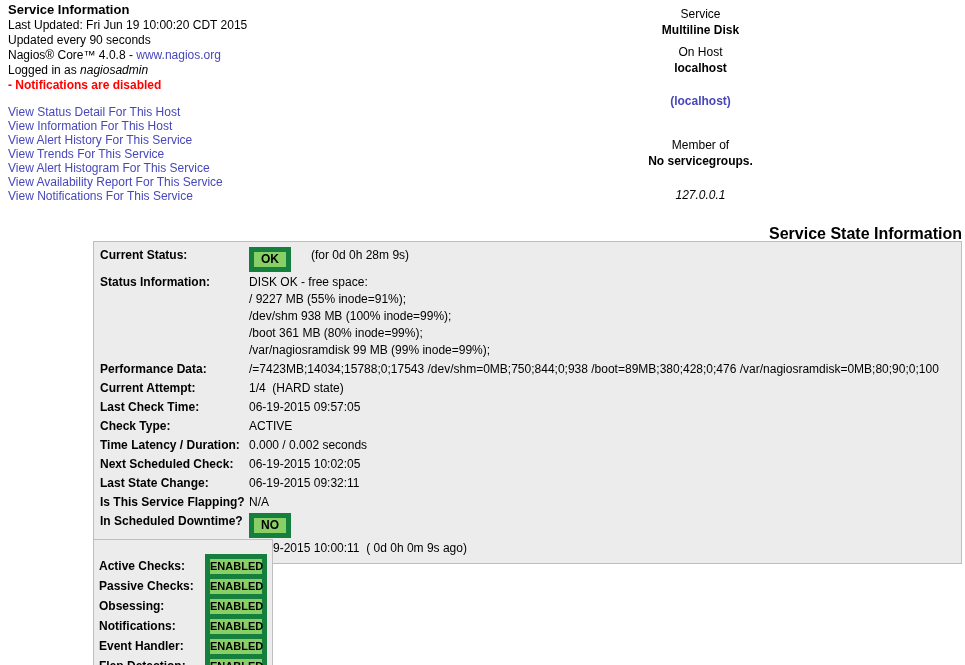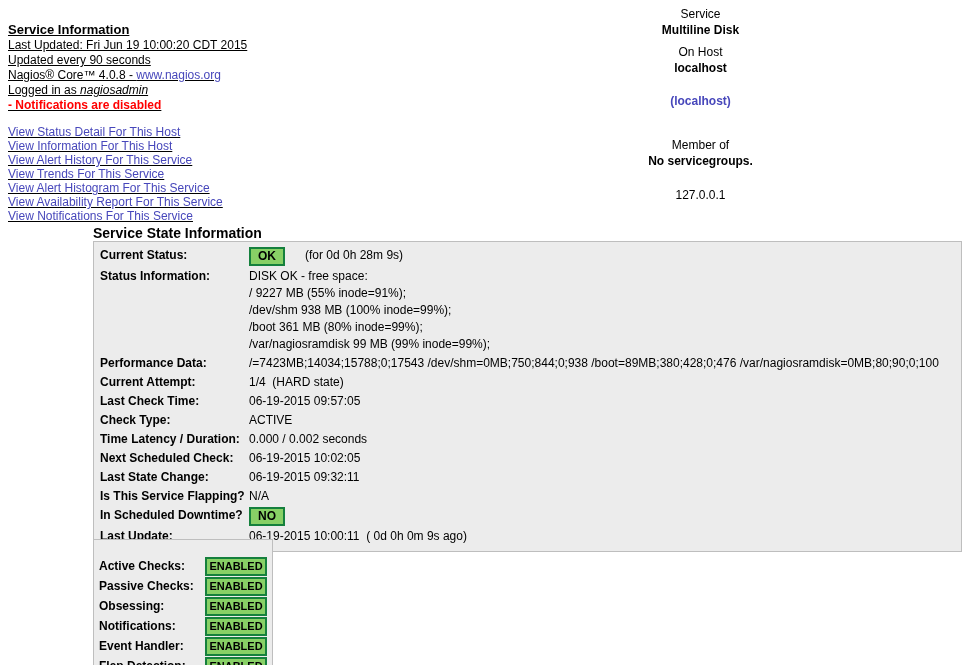--- a/index.html
+++ b/index.html
@@ -3,53 +3,53 @@
 <meta charset="utf-8">
 <style>
   html,body { margin:0; padding:0; background:#fff; }
   .page {
     position:relative; width:965px; height:665px; overflow:hidden;
     font-family:"Liberation Sans", sans-serif; font-size:12px; color:#000; background:#fff;
   }
   a { text-decoration:none; color:var(--link-blue,#4747bb); cursor:pointer; }
 
   
-  .header-left { position:absolute; top:22px; left:8px;text-decoration:underline; }
+  .header-left { position:absolute; top:2px; left:8px; }
   .page-title { font-size:13px; font-weight:bold; line-height:16px; }
   .info-line { line-height:15px; }
   .alert { color:var(--alert-red,#ff0000); font-weight:bold; line-height:15px; }
   .nav-links { margin-top:12px; }
   .nav-links a { display:block; line-height:14px; }
 
   
   .header-center { position:absolute; top:6px; left:558px; width:285px; text-align:center; line-height:16px; }
   .b { font-weight:bold; }
   .gap6  { margin-top:6px; }
   .gap28 { margin-top:28px; }
-  .gap18 { margin-top:18px; }
+  .gap18 { margin-top:18px;font-style:italic; }
   .host-paren { font-weight:bold; color:var(--link-blue,#4747bb);margin-top:17px; }
 
   
   .section-title {
     position:absolute; top:225px; left:93px; width:869px;
-    text-align:left; font-weight:bold; font-size:14px;
+    text-align:right; font-weight:bold; font-size:16px;
   }
 
   
   .state-table {
     position:absolute; top:241px; left:93px; width:869px; box-sizing:border-box;
     background:var(--table-bg,#ececec); border:1px solid var(--table-border,#bebebe);
     padding:4px 0 5px 0;
   }
   .srow { display:flex; align-items:flex-start; padding:1px 0 1px 6px; line-height:17px; }
   .srow .lbl { flex:none; width:149px; font-weight:bold; }
   .srow .val { white-space:pre-wrap; }
   .badge {
     display:inline-block; background:var(--ok-green,#88d066);
-    border:2px solid #15803d; font-weight:bold; line-height:15px;
+    border:5px solid #15803d; font-weight:bold; line-height:15px;
     padding:0 7px; text-align:center; vertical-align:top;
   }
   .after-badge { margin-left:20px; white-space:pre-wrap; }
 
   
   .toggles-table {
     position:absolute; top:539px; left:93px; width:180px; box-sizing:border-box;
     background:var(--table-bg,#ececec); border:1px solid var(--table-border,#bebebe);
     padding:16px 0;
   }

